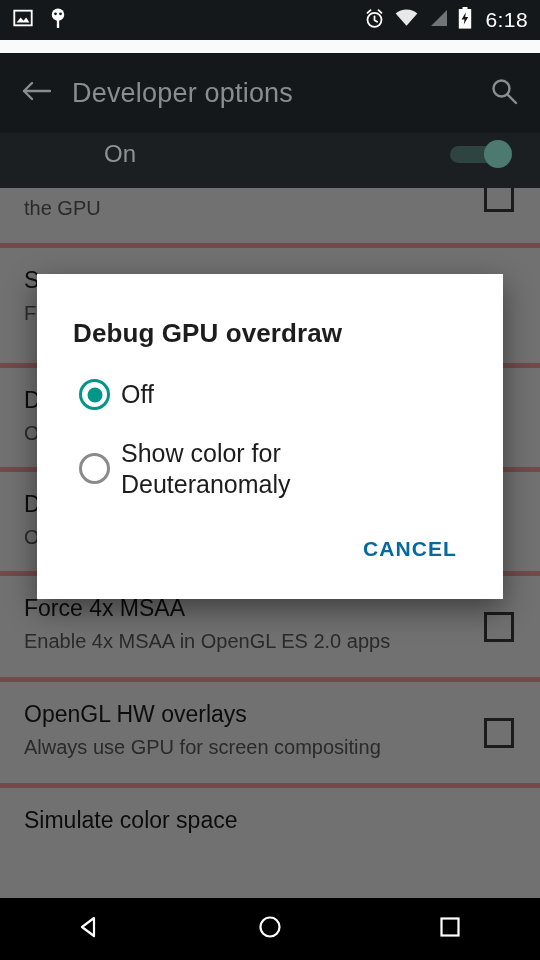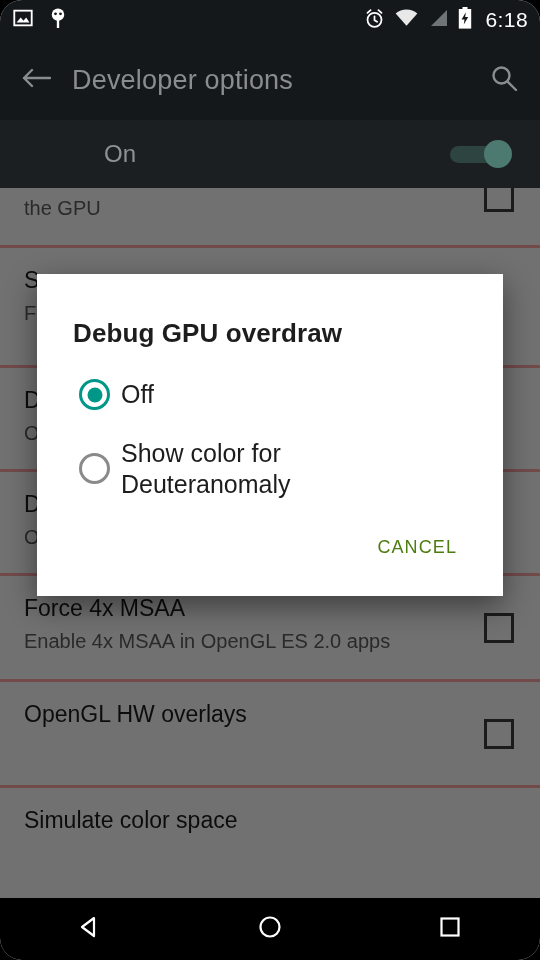--- a/index.html
+++ b/index.html
@@ -2,36 +2,36 @@
 <html><head>
 <meta charset="utf-8">
 <style>
   * { margin:0; padding:0; box-sizing:border-box; }
   html, body {
     width:540px; height:960px;
     background:#000;
     font-family:"Liberation Sans", sans-serif;
     overflow:hidden;
   }
-  .phone { position:relative; width:540px; height:960px; background:#fafafa; overflow:hidden;border-radius:22px; }
+  .phone { position:relative; width:540px; height:960px; background:#fafafa; overflow:hidden; }
 
   
   .statusbar {
     position:absolute; top:0; left:0; width:540px; height:40px;
     background:#15181b; display:flex; align-items:center;
     padding:0 12px; z-index:40;
   }
   .sb-left { display:flex; align-items:center; gap:14px; }
   .sb-right { margin-left:auto; display:flex; align-items:center; gap:10px; }
   .sb-time { color:#fff; font-size:21px; letter-spacing:.4px; margin-left:4px; }
   .icn { display:block; }
 
   
   .appbar {
-    position:absolute; top:40px; left:0; width:540px; height:80px;
+    position:absolute; top:53px; left:0; width:540px; height:80px;
     background:#15181b; display:flex; align-items:center; z-index:30;
   }
   .appbar .back { width:72px; display:flex; justify-content:center; align-items:center; }
   .appbar .title {
     color:#8a8d90; font-size:27px; font-weight:400; letter-spacing:.2px;
     flex:1;
   }
   .appbar .search { width:72px; display:flex; justify-content:center; align-items:center; }
 
   
@@ -51,21 +51,21 @@
     border-radius:50%; background:#4c7a71;
   }
 
   
   .list {
     position:absolute; top:188px; left:0; width:540px; height:710px;
     background:#fafafa; z-index:10;
   }
   .row {
     position:relative; padding:18px 28px 18px 24px;
-    border-bottom:3px solid #fca5a5; min-height:86px;
+    border-bottom:5px solid #fca5a5; min-height:86px;
   }
   .row .rtitle { font-size:23px; color:#1c1c1c; line-height:1.25; }
   .row .rsub { font-size:20px; color:#5d5d5d; line-height:1.3; margin-top:5px; }
   .row .chk {
     position:absolute; right:26px; top:50%; transform:translateY(-50%);
     width:30px; height:30px; border:3px solid #3c3c3c; background:transparent;
   }
   .row.partial { padding-top:0; }
 
   
@@ -97,21 +97,21 @@
   .radio.on { border-color:#009688; }
   .radio.on::after {
     content:""; position:absolute; left:50%; top:50%;
     width:15px; height:15px; border-radius:50%; background:#009688;
     transform:translate(-50%,-50%);
   }
   .opt .otext { font-size:25px; color:#1d1d1d; line-height:1.22; }
   .dlg-actions { display:flex; justify-content:flex-end; padding:14px 32px 22px 0; }
   .cancel-btn {
     background:none; border:none; cursor:pointer;
-    color:#4d7c0f; font-size:18px; font-weight:normal; letter-spacing:1.1px;
+    color:#0369a1; font-size:21px; font-weight:bold; letter-spacing:1.1px;
     font-family:"Liberation Sans", sans-serif; padding:10px 14px;
   }
 
   
   .navbar {
     position:absolute; bottom:0; left:0; width:540px; height:62px;
     background:#000; display:flex; align-items:center; z-index:50;
   }
   .navbtn { flex:1; display:flex; justify-content:center; align-items:center; }
 </style>
@@ -216,20 +216,21 @@
     </div>
 
     <div class="row" style="min-height:106px;">
       <div class="rtitle">Force 4x MSAA</div>
       <div class="rsub">Enable 4x MSAA in OpenGL ES 2.0 apps</div>
       <div class="chk"></div>
     </div>
 
     <div class="row" style="min-height:106px;">
       <div class="rtitle">OpenGL HW overlays</div>
+      <div class="rsub">Always use GPU for screen compositing</div>
       <div class="chk"></div>
     </div>
 
     <div class="row" style="min-height:70px;border-bottom:none;">
       <div class="rtitle">Simulate color space</div>
     </div>
 
   </div>
 
   <div class="scrim"></div>

